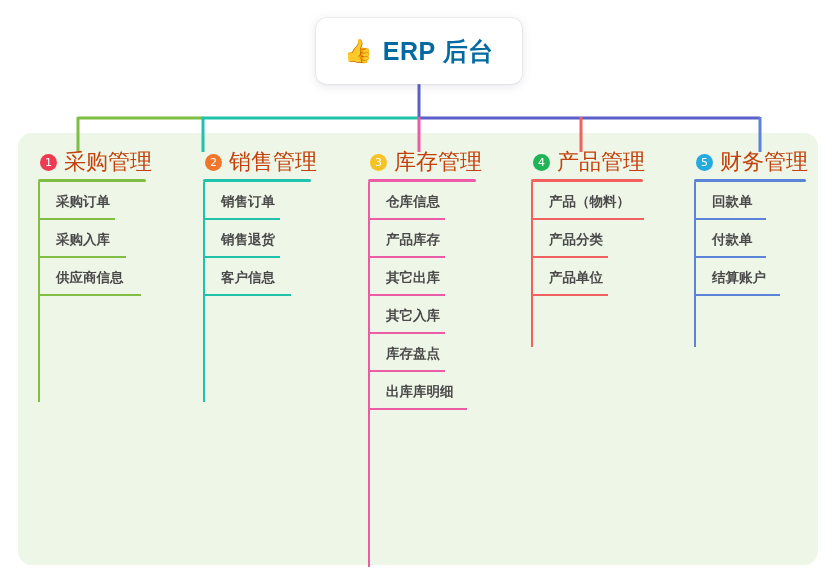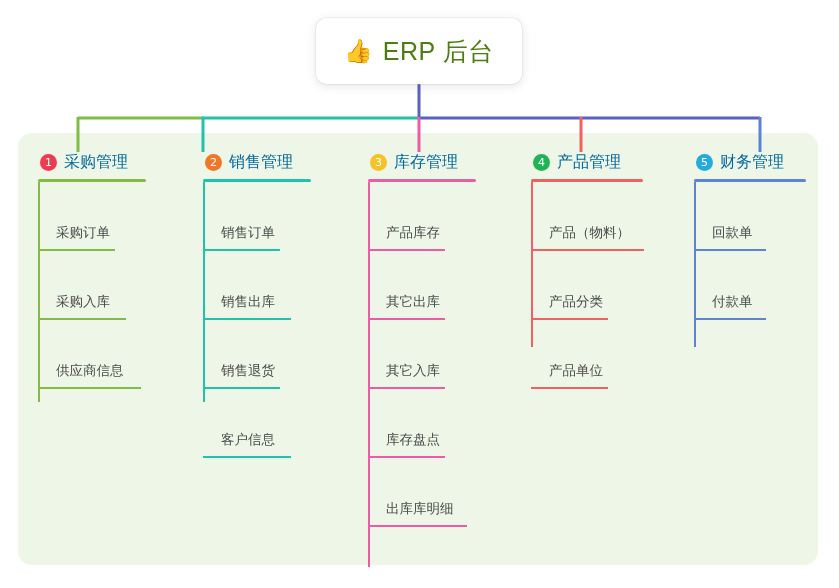--- a/index.html
+++ b/index.html
@@ -33,21 +33,22 @@
     z-index: 6;
   }
   #root-card .emoji {
     font-size: 23px;
     line-height: 1;
     color: #F2B63C;
   }
   #root-card .root-title {
     font-size: 25px;
     letter-spacing: 0.5px;
-    color: #4d7c0f;
+    color: #0369a1;
+    font-weight: bold;
   }
 
   
   #connectors {
     position: absolute;
     left: 0;
     top: 0;
     width: 839px;
     height: 588px;
     z-index: 2;
@@ -83,42 +84,43 @@
     height: 17px;
     border-radius: 50%;
     color: #ffffff;
     font-size: 11px;
     line-height: 17px;
     text-align: center;
     flex: 0 0 auto;
     font-family: "DejaVu Sans", sans-serif;
   }
   .col-title {
-    font-size: 16px;
-    color: #0369a1;
+    font-size: 22px;
+    color: #c2410c;
     white-space: nowrap;
   }
   .head-rule {
     height: 3px;
     border-radius: 2px;
     margin-top: 5px;
   }
   .children {
     position: relative;
     margin-top: 0px;
   }
   .spine {
     position: absolute;
     left: 0px;
     top: 0px;
     width: 2px;
   }
   .child {
     position: relative;
-    height: 69px;
+    height: 38px;
+    font-weight: bold;
   }
   .child-label {
     position: absolute;
     left: 18px;
     bottom: 9px;
     font-size: 13.5px;
     color: #4a4a4a;
     white-space: nowrap;
   }
   .child-rule {
@@ -190,42 +192,42 @@
       <span class="col-title">销售管理</span>
     </div>
     <div class="head-rule" style="background: rgb(33, 194, 172); width: 108px;"></div>
     <div class="children">
       <div class="spine" style="background: rgb(33, 194, 172); height: 220px;"></div>
       <div class="child">
         <span class="child-label">销售订单</span>
         <div class="child-rule" style="background: rgb(33, 194, 172); width: 77px;"></div>
       </div>
       <div class="child">
-        <span class="child-label">销售出库</span>
-        <div class="child-rule" style="background: rgb(33, 194, 172); width: 88px;"></div>
-      </div>
-      <div class="child">
         <span class="child-label">销售退货</span>
         <div class="child-rule" style="background: rgb(33, 194, 172); width: 77px;"></div>
       </div>
       <div class="child">
         <span class="child-label">客户信息</span>
         <div class="child-rule" style="background: rgb(33, 194, 172); width: 88px;"></div>
       </div>
     </div>
   </div>
 <div class="column" id="col-2">
     <div class="col-head">
       <span class="badge" style="background: rgb(247, 194, 35);">3</span>
       <span class="col-title">库存管理</span>
     </div>
     <div class="head-rule" style="background: rgb(236, 91, 165); width: 108px;"></div>
     <div class="children">
       <div class="spine" style="background: rgb(236, 91, 165); height: 385px;"></div>
       <div class="child">
+        <span class="child-label">仓库信息</span>
+        <div class="child-rule" style="background: rgb(236, 91, 165); width: 77px;"></div>
+      </div>
+      <div class="child">
         <span class="child-label">产品库存</span>
         <div class="child-rule" style="background: rgb(236, 91, 165); width: 77px;"></div>
       </div>
       <div class="child">
         <span class="child-label">其它出库</span>
         <div class="child-rule" style="background: rgb(236, 91, 165); width: 77px;"></div>
       </div>
       <div class="child">
         <span class="child-label">其它入库</span>
         <div class="child-rule" style="background: rgb(236, 91, 165); width: 77px;"></div>
@@ -271,14 +273,18 @@
     <div class="children">
       <div class="spine" style="background: rgb(91, 131, 216); height: 165px;"></div>
       <div class="child">
         <span class="child-label">回款单</span>
         <div class="child-rule" style="background: rgb(91, 131, 216); width: 72px;"></div>
       </div>
       <div class="child">
         <span class="child-label">付款单</span>
         <div class="child-rule" style="background: rgb(91, 131, 216); width: 72px;"></div>
       </div>
+      <div class="child">
+        <span class="child-label">结算账户</span>
+        <div class="child-rule" style="background: rgb(91, 131, 216); width: 86px;"></div>
+      </div>
     </div>
   </div>
 
 </body></html>

